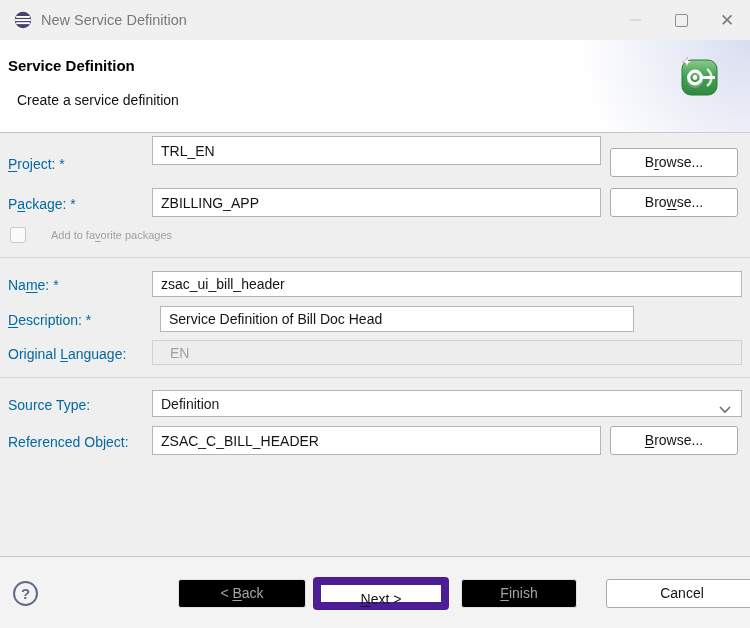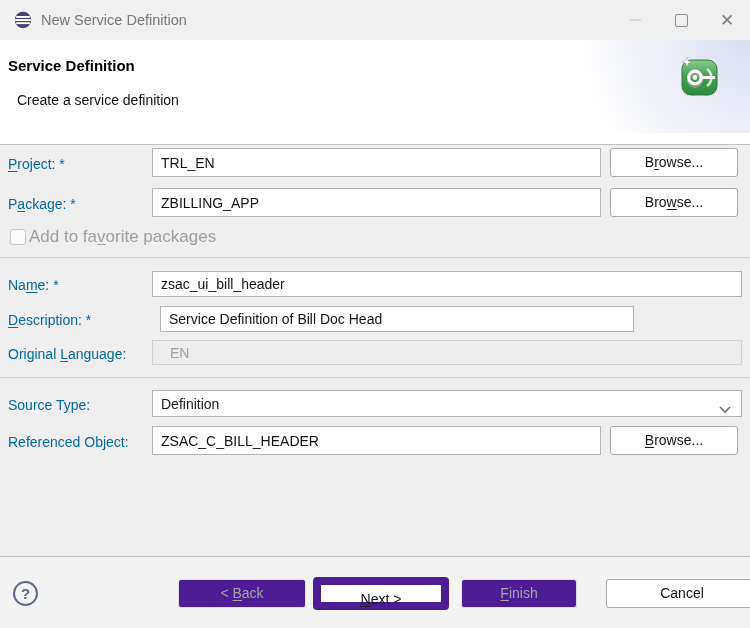--- a/index.html
+++ b/index.html
@@ -11,51 +11,51 @@
   .titlebar { position:absolute; left:0; top:0; width:750px; height:40px; background:#f0f0f0; display:flex; align-items:center; }
   .titlebar .app-icon { margin-left:14px; width:18px; height:18px; display:inline-flex; }
   .titlebar .title { margin-left:9px; color:#797979; font-size:14.5px; }
   .win-controls { position:absolute; right:0; top:0; height:40px; display:flex; align-items:center; }
   .wc-btn { width:46px; height:40px; display:flex; align-items:center; justify-content:center; }
   .wc-min-glyph { width:11px; height:2px; background:#dadada; }
   .wc-max-glyph { width:13px; height:13px; border:1.5px solid #8f8f8f; border-radius:2px; }
   .wc-close-glyph { font-size:17px; color:#7c7c7c; line-height:1; }
 
   
-  .banner { position:absolute; left:0; top:40px; width:750px; height:105px; background:#ffffff; border-bottom:1px solid #c2c2c2; }
+  .banner { position:absolute; left:0; top:40px; width:750px; height:93px; background:#ffffff; border-bottom:1px solid #c2c2c2; }
   .banner::after { content:""; position:absolute; right:0; top:0; width:260px; height:93px;
      background:radial-gradient(circle at 100% 0%, #d9def0 0%, rgba(255,255,255,0) 62%); pointer-events:none; }
   .banner-title { position:absolute; left:8px; top:17px; font-weight:bold; font-size:15px; color:#000; }
   .banner-subtitle { position:absolute; left:17px; top:52px; font-size:14px; color:#111; }
   .banner-icon { position:absolute; right:28px; top:14px; width:44px; height:46px; z-index:2; }
 
   
   .label { position:absolute; left:8px; font-size:14px; color:#0369a1; white-space:nowrap; }
   u { text-decoration:underline; text-underline-offset:2px; }
   .txt { position:absolute; border:1px solid #b5b5b5; background:#fff; color:#141414;
          font-family:"Liberation Sans","DejaVu Sans",sans-serif; font-size:14px; padding:0 8px; outline:none; }
   .txt:disabled { background:#ededed; border-color:#d2d2d2; color:#a2a2a2; }
   .browse-btn { position:absolute; left:610px; width:128px; border:1px solid #ababab; border-radius:3px;
          background:#fff; font-size:14px; color:#141414; text-align:center; line-height:27px; cursor:default; }
   .combo { position:absolute; left:152px; width:590px; height:27px; border:1px solid #b5b5b5; background:#fff;
          display:flex; align-items:center; padding:0 8px; }
   .combo .chev { position:absolute; right:10px; top:10px; }
   .checkrow { position:absolute; left:10px; top:227px; display:flex; align-items:center; }
   .checkbox { width:16px; height:16px; border:1px solid #c9c9c9; border-radius:3px; background:#fbfbfb; }
-  .checkrow .cb-label { margin-left:3px; color:#a0a0a0; font-size:17px; }
+  .checkrow .cb-label { margin-left:25px; color:#a0a0a0; font-size:11px; }
   .sep { position:absolute; left:0; width:750px; height:1px; background:#d2d2d2; }
 
   
   .footer-sep { position:absolute; left:0; top:556px; width:750px; height:1px; background:#c6c6c6; }
   .footer { position:absolute; left:0; top:557px; width:750px; height:71px; background:#f3f3f3; }
   .help-btn { position:absolute; left:13px; top:581px; width:25px; height:25px; border:2px solid #5d6c8a; border-radius:50%;
       color:#5d6c8a; font-size:15px; font-weight:bold; text-align:center; line-height:21px; background:transparent; }
   .btn { position:absolute; top:579px; height:29px; border:1px solid #ababab; border-radius:3px; background:#fff;
       font-size:14px; color:#141414; text-align:center; line-height:27px; cursor:default; }
-  .btn.disabled { background:#4c1d95; border-color:#e2e2e2; color:#a5a5a5; }
+  .btn.disabled { background:#000000; border-color:#e2e2e2; color:#a5a5a5; }
   .btn.default { top:577px; height:33px; line-height:29px; border:8px solid #4c1d95; border-radius:4px; }
 </style>
 </head>
 <body>
 
 <div class="window">
 
   <div class="titlebar">
     <span class="app-icon">
       <svg width="18" height="18" viewBox="0 0 18 18">
@@ -98,21 +98,21 @@
         <circle cx="17" cy="23.5" r="2.4" fill="#ffffff"></circle>
         <rect x="23.5" y="22" width="13.5" height="3" fill="#ffffff"></rect>
         <path d="M9 3 L10.2 6.8 L14 8 L10.2 9.2 L9 13 L7.8 9.2 L4 8 L7.8 6.8 Z" fill="#ffffff" stroke="#8a8a8a" stroke-width="0.4"></path>
       </svg>
     </div>
   </div>
 
   <div>
 
     <span class="label" style="top:156px;"><u>P</u>roject: *</span>
-    <input class="txt" style="left: 152px; top: 148px; width: 449px; height: 29px;" value="TRL_EN">
+    <input class="txt" style="left: 152px; top: 136px; width: 449px; height: 29px;" value="TRL_EN">
     <button class="browse-btn" style="top:148px; height:29px;">B<u>r</u>owse...</button>
 
     <span class="label" style="top:196px;">P<u>a</u>ckage: *</span>
     <input class="txt" style="left: 152px; top: 188px; width: 449px; height: 29px;" value="ZBILLING_APP">
     <button class="browse-btn" style="top:188px; height:29px;">Bro<u>w</u>se...</button>
 
     <div class="checkrow">
       <span class="checkbox"></span>
       <span class="cb-label">Add to fa<u>v</u>orite packages</span>
     </div>

